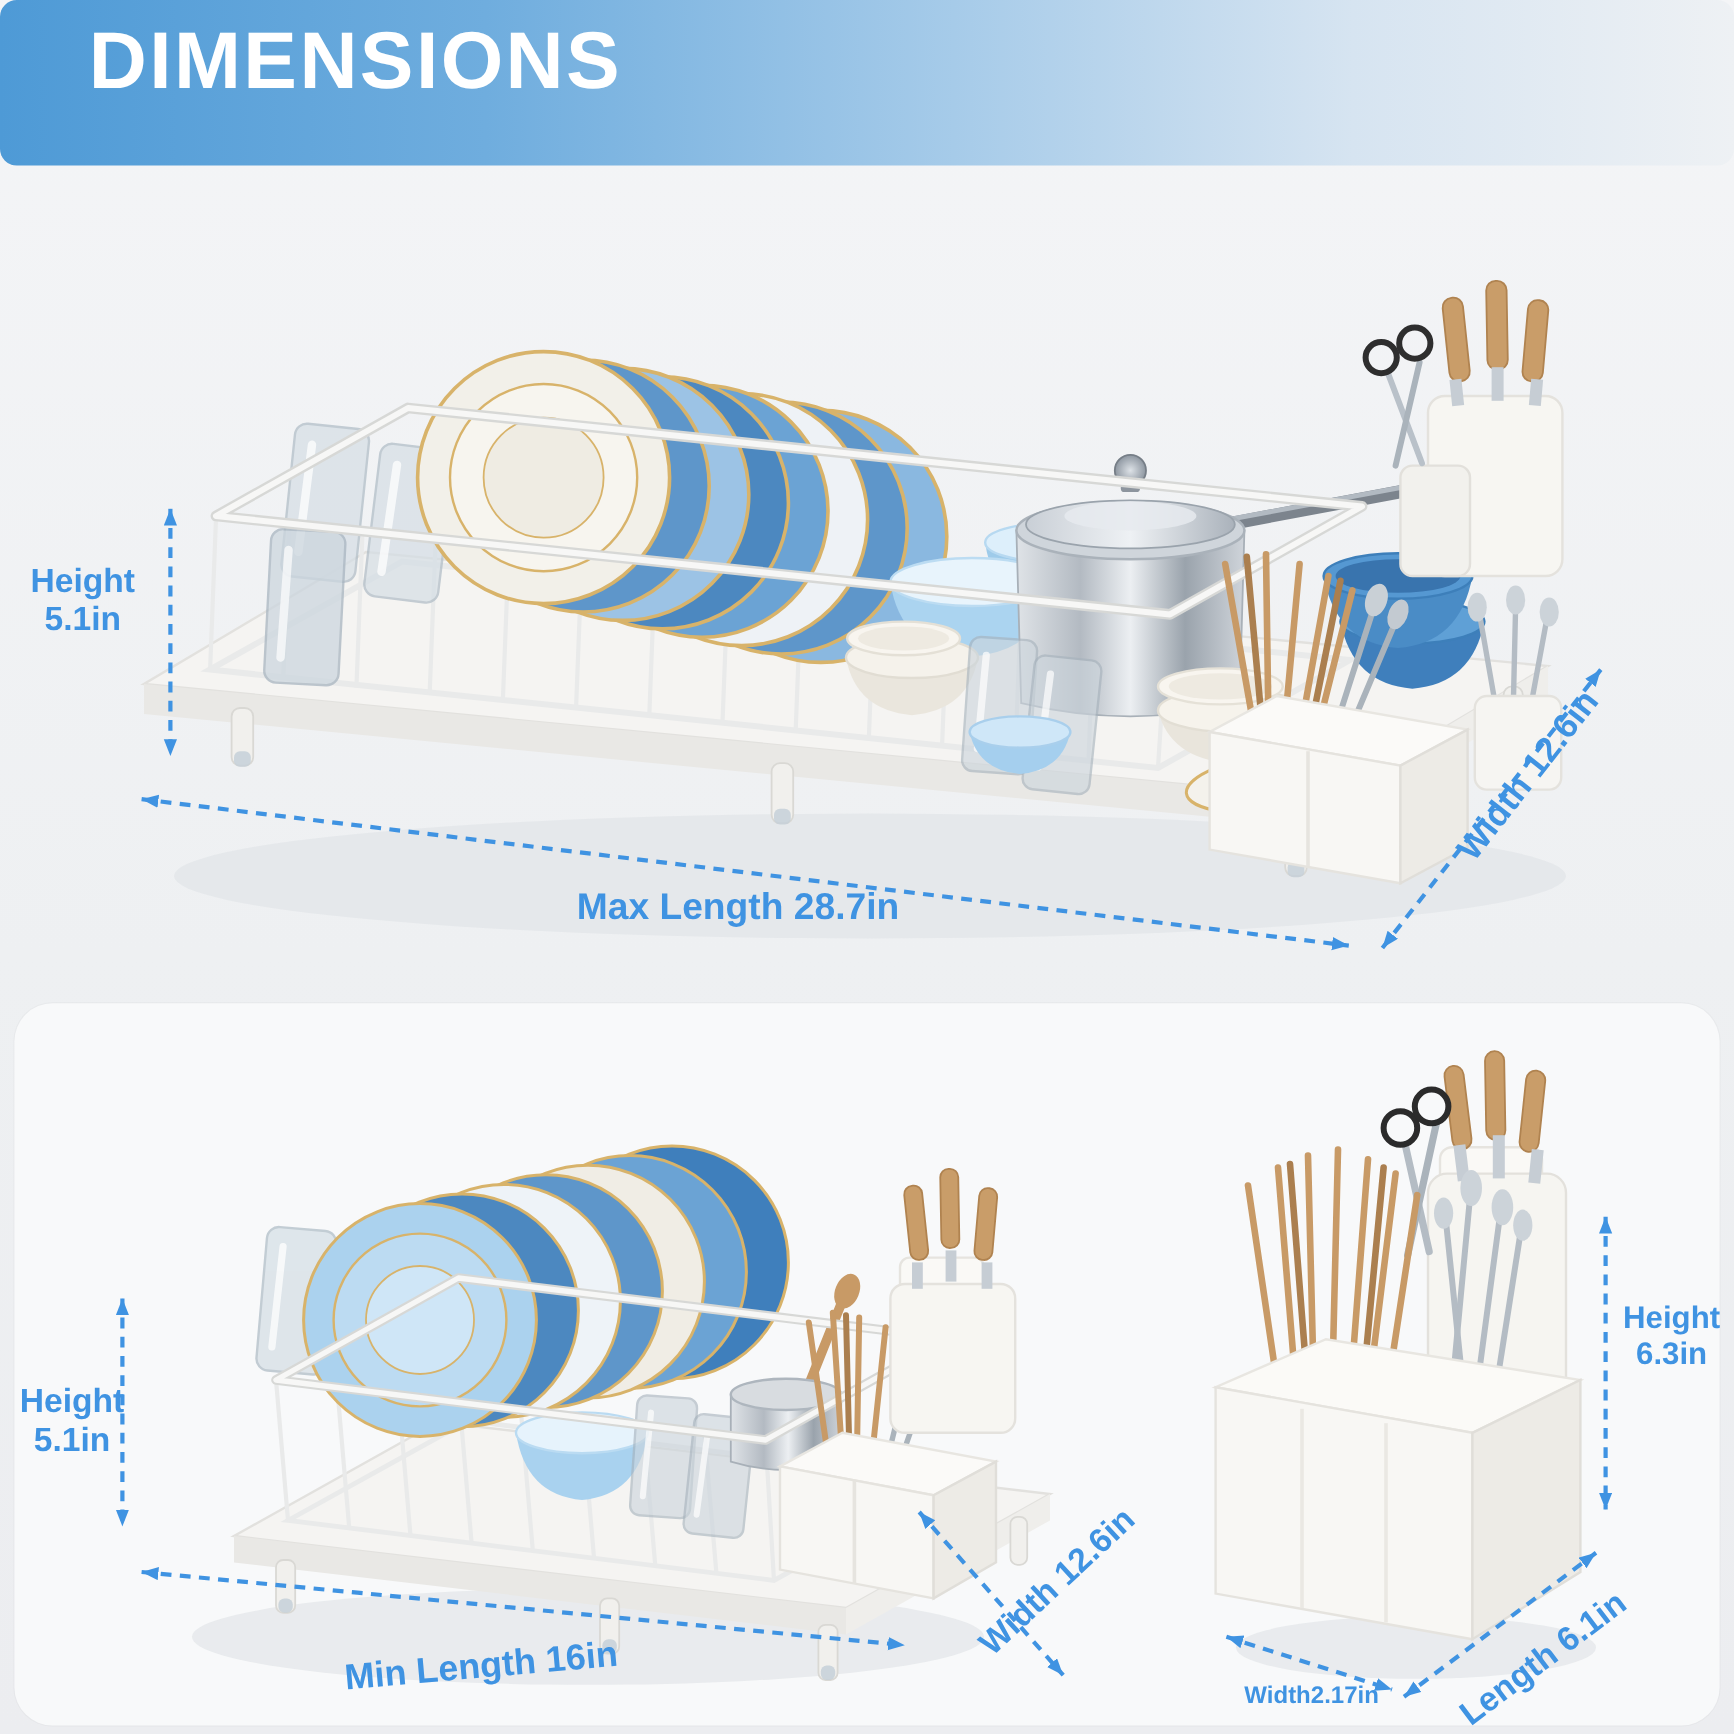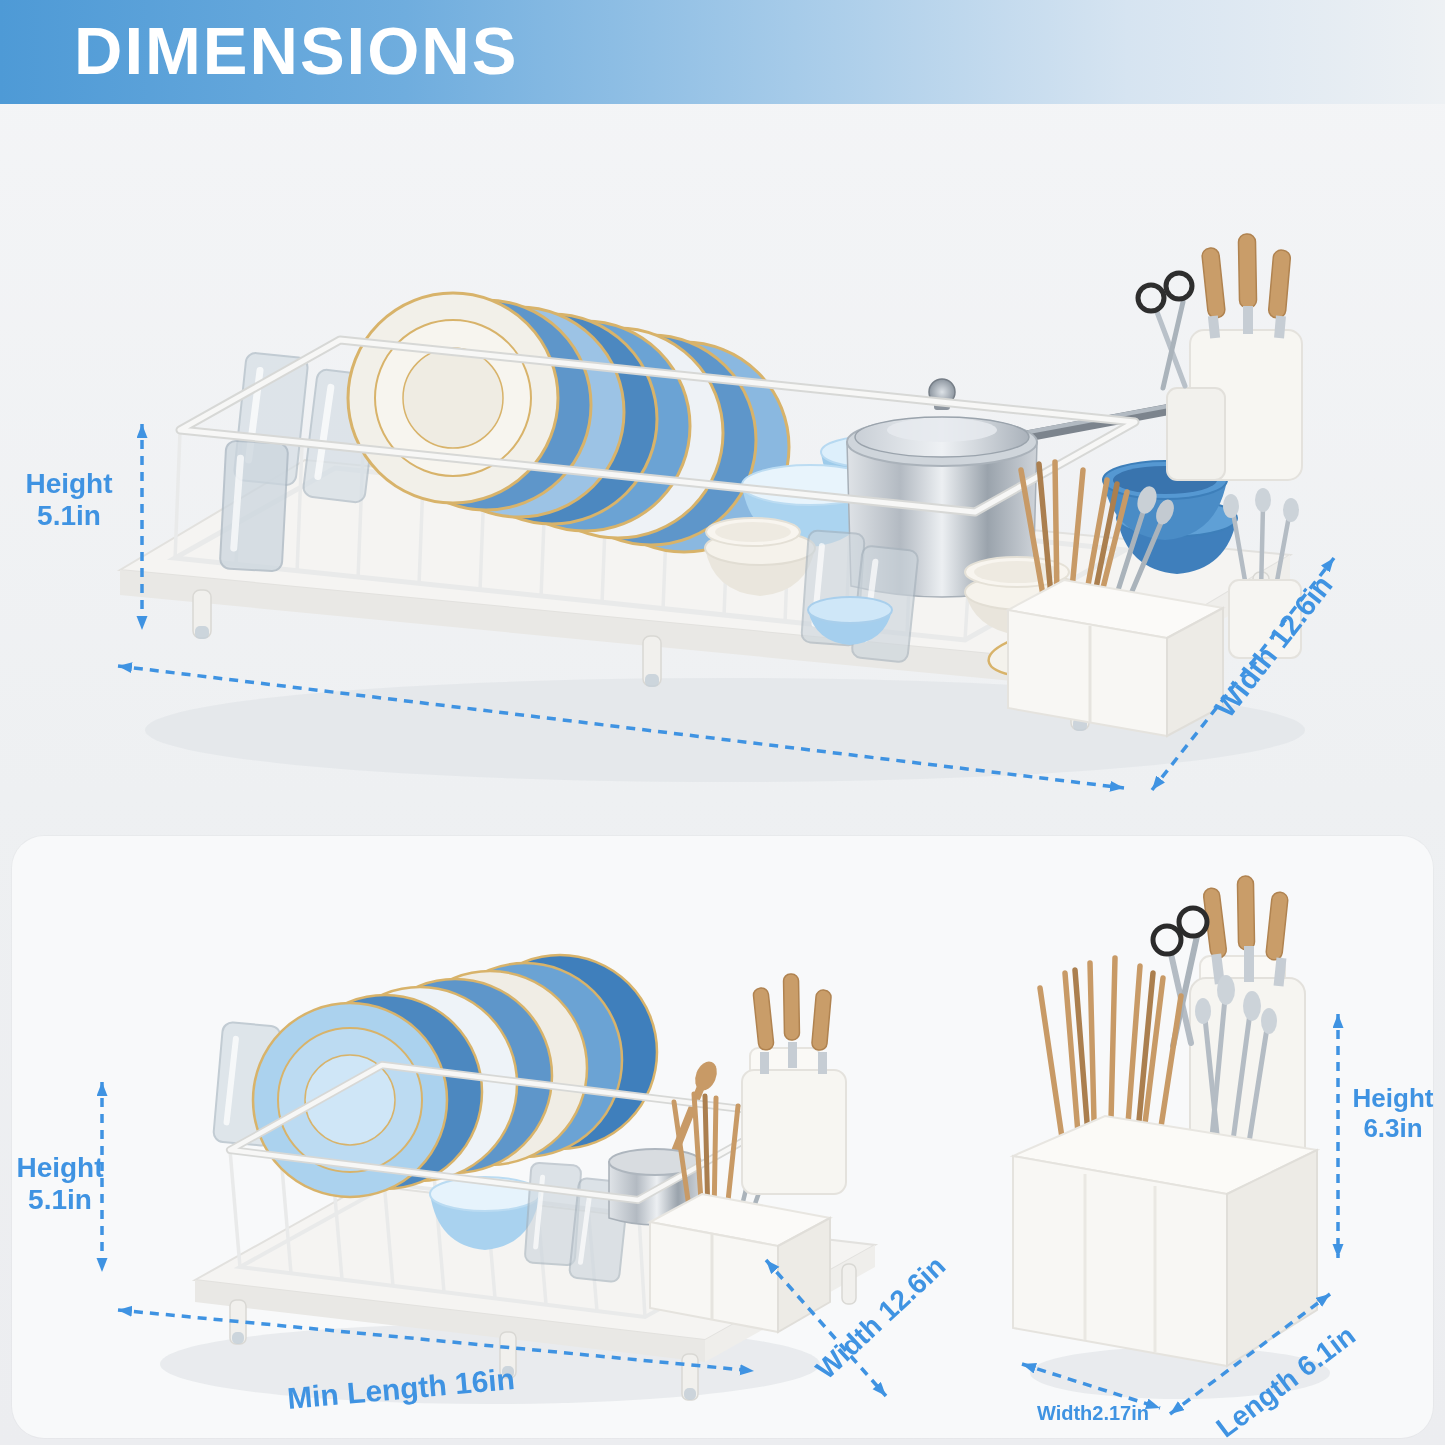--- a/index.html
+++ b/index.html
@@ -3,22 +3,22 @@
 <meta charset="utf-8">
 <style>
   *{margin:0;padding:0;box-sizing:border-box}
   html,body{width:1445px;height:1445px}
   body{
     font-family:"Liberation Sans","DejaVu Sans",sans-serif;
     background:#eef0f2;overflow:hidden;
   }
   .page{position:relative;width:1445px;height:1445px;
     background:linear-gradient(180deg,#f4f5f7 0%,#eef0f2 55%,#ecedf0 100%);}
-  .banner{position:absolute;left:0;top:0;width:1445px;height:104px;
-    background:linear-gradient(90deg,#4e9ad6 0%,#6fadde 28%,#a6cbe9 55%,#d6e4f1 78%,#eef1f4 100%);}
+  .banner{position:absolute;left:0;top:0;width:1445px;height:138px;
+    background:linear-gradient(90deg,#4e9ad6 0%,#6fadde 28%,#a6cbe9 55%,#d6e4f1 78%,#eef1f4 100%);border-radius:14px;}
   .title{position:absolute;left:74px;top:12px;font-size:67px;font-weight:800;
     letter-spacing:2px;color:#ffffff;white-space:nowrap;}
   .panel{position:absolute;left:12px;top:836px;width:1421px;height:602px;
     background:#f8f9fa;border-radius:32px;box-shadow:0 0 0 1px rgba(0,0,0,0.025);}
   .fig-svg{position:absolute;z-index:1;}
   #fig-top{left:105px;top:140px}
   #fig-bl{left:90px;top:862px}
   #fig-br{left:995px;top:858px}
   .annotations{position:absolute;left:0;top:0;z-index:2;pointer-events:none;}
   .dim-label{position:absolute;z-index:3;color:#3f93e2;font-weight:700;
@@ -462,20 +462,21 @@
       <line x1="1338" y1="1014" x2="1338" y2="1258" marker-start="url(#ah)" marker-end="url(#ah)"></line>
       <line x1="1022" y1="1364" x2="1160" y2="1408" marker-start="url(#ah)" marker-end="url(#ah)"></line>
       <line x1="1170" y1="1414" x2="1330" y2="1294" marker-start="url(#ah)" marker-end="url(#ah)"></line>
     </g>
   </svg>
 
   <div class="dim-label lbl-top-height">
     <span>Height</span>
     <span>5.1in</span>
   </div>
+  <div class="dim-label lbl-top-length">Max Length 28.7in</div>
   <div class="dim-label lbl-top-width">Width 12.6in</div>
 
   <div class="dim-label lbl-bl-height">
     <span>Height</span>
     <span>5.1in</span>
   </div>
   <div class="dim-label lbl-bl-length">Min Length 16in</div>
   <div class="dim-label lbl-bl-width">Width 12.6in</div>
 
   <div class="dim-label lbl-br-height">

